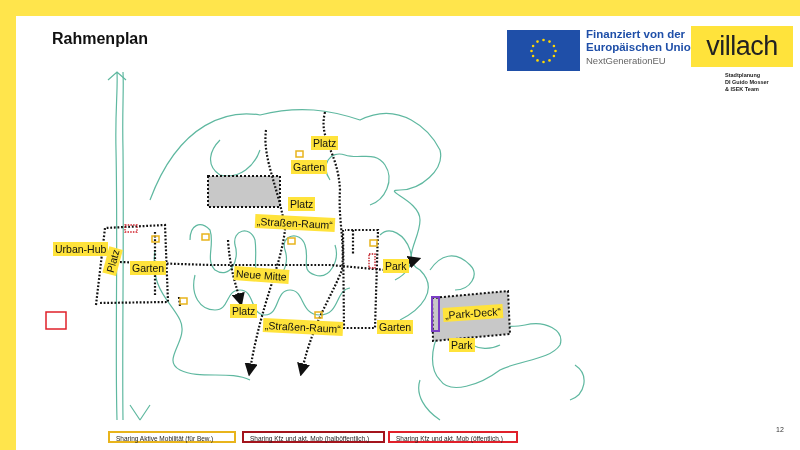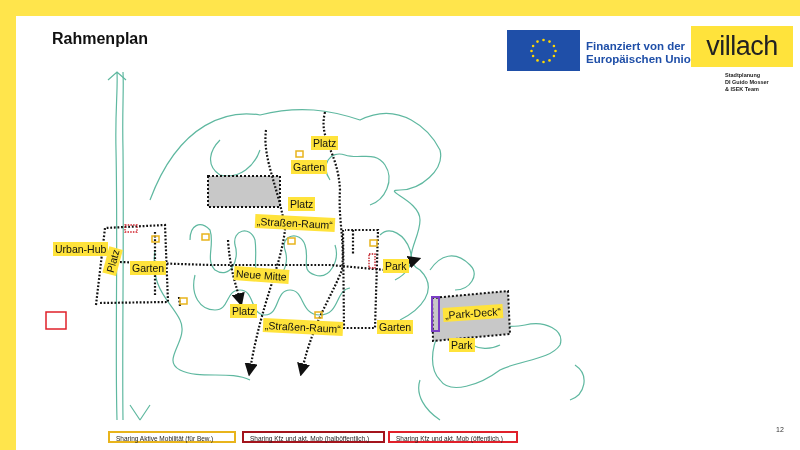--- a/index.html
+++ b/index.html
@@ -1,20 +1,20 @@
 <!DOCTYPE html>
 <html><head>
 <meta charset="utf-8">
 <style>
   html,body{margin:0;padding:0;}
   body{width:800px;height:450px;position:relative;overflow:hidden;background:#ffe54c;font-family:"Liberation Sans",sans-serif;}
   .page{position:absolute;left:16px;top:16px;width:784px;height:434px;background:#fff;}
   .title{position:absolute;left:52px;top:30px;font-size:16px;font-weight:bold;color:#111;text-align:right;}
   .eu{position:absolute;left:507px;top:30px;width:73px;height:41px;background:#1f4fa8;}
-  .eu-text{position:absolute;left:586px;top:40px;}
+  .eu-text{position:absolute;left:586px;top:28px;}
   .eu-l1{font-size:11.5px;font-weight:bold;color:#1f4fa8;line-height:13px;}
   .eu-l3{font-size:9.5px;color:#666;line-height:13px;}
   .villach{position:absolute;left:691px;top:26px;width:102px;height:41px;background:#ffe33b;color:#222;font-size:27px;text-align:center;line-height:40px;letter-spacing:-0.5px;}
   .credit{position:absolute;left:725px;top:72px;font-size:5.5px;font-weight:bold;line-height:7px;color:#222;}
   svg.map{position:absolute;left:0;top:0;}
   .lbl{position:absolute;background:#ffe33b;font-size:10.5px;color:#111;padding:0 2px;line-height:14px;white-space:nowrap;}
   .legend{position:absolute;top:431px;height:12px;font-size:6.5px;line-height:12px;padding:0 6px;color:#222;background:#fff;box-sizing:border-box;}
   .pagenum{position:absolute;left:776px;top:426px;font-size:7px;color:#333;}
 </style>
 </head>
@@ -38,20 +38,21 @@
         <circle cx="26.1" cy="26" r="1.3"></circle>
       <circle cx="24.5" cy="21" r="1.3"></circle>
         <circle cx="26.1" cy="16" r="1.3"></circle>
         <circle cx="30.5" cy="11.6" r="1.3"></circle>
     </g>
   </svg>
 </div>
 <div class="eu-text">
   <div class="eu-l1">Finanziert von der</div>
   <div class="eu-l1">Europäischen Union</div>
+  <div class="eu-l3">NextGenerationEU</div>
 </div>
 
 <div class="villach">villach</div>
 <div class="credit">
   <div>Stadtplanung</div>
   <div>DI Guido Mosser</div>
   <div>&amp; ISEK Team</div>
 </div>
 
 <svg class="map" width="800" height="450">

